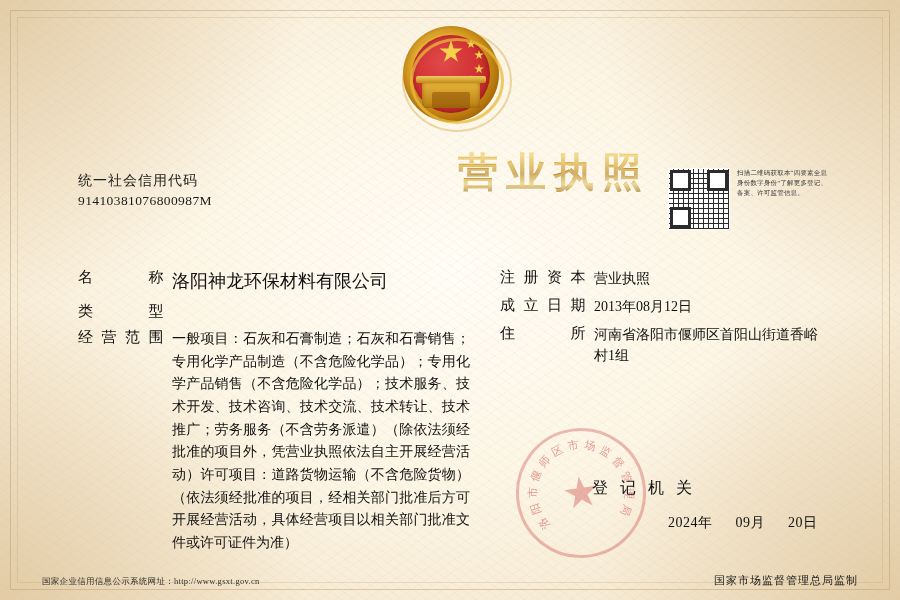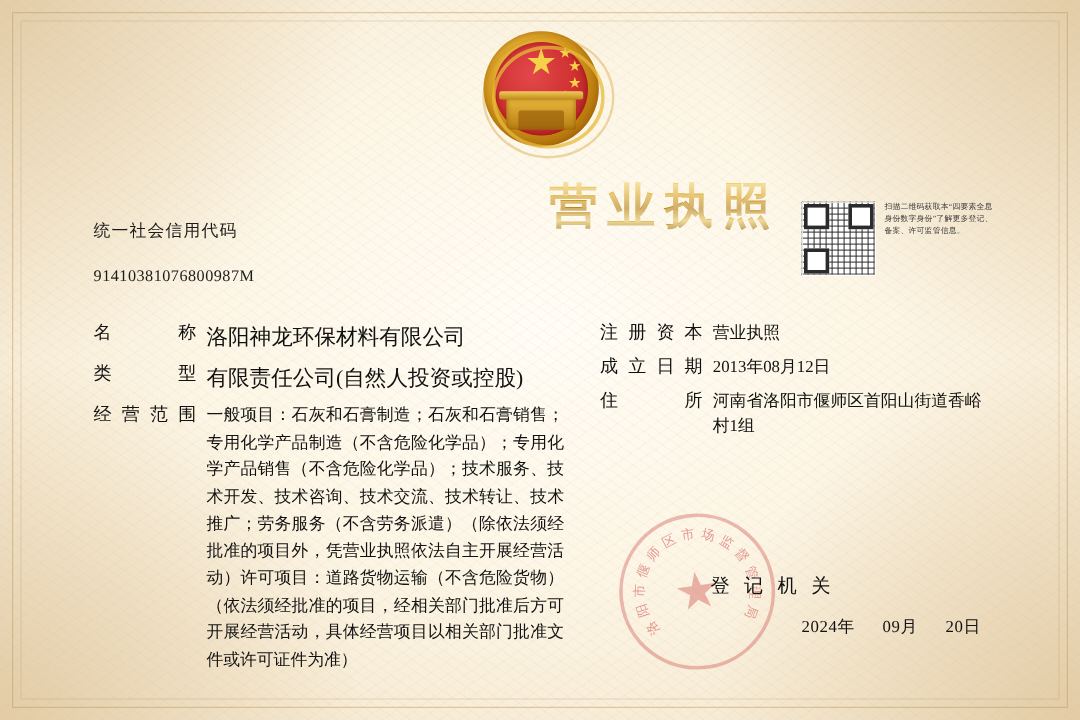--- a/index.html
+++ b/index.html
@@ -136,31 +136,31 @@
     -webkit-background-clip: text;
     background-clip: text;
     color: transparent;
     text-shadow: 0 1px 0 rgba(255,255,255,0.35);
   }
 
   
   .credit {
     position: absolute;
     left: 78px;
-    top: 184px;
+    top: 172px;
     width: 180px;
   }
   .credit .label {
     font-size: 14px;
     color: #1c1c1c;
     letter-spacing: 1px;
     white-space: nowrap;
   }
   .credit .value {
-    margin-top: 20px;
+    margin-top: 3px;
     font-size: 13.5px;
     color: #1c1c1c;
     letter-spacing: 0.4px;
   }
 
   
   .qr-wrap {
     position: absolute;
     right: 64px;
     top: 168px;
@@ -363,21 +363,20 @@
         <span>称</span>
       </div>
       <div class="val">洛阳神龙环保材料有限公司</div>
     </div>
 
     <div class="row">
       <div class="lbl">
         <span>类</span>
         <span>型</span>
       </div>
-      <div class="val">有限责任公司(自然人投资或控股)</div>
     </div>
 
 
     <div class="row scope">
       <div class="lbl">
         <span>经</span>
         <span>营</span>
         <span>范</span>
         <span>围</span>
       </div>
@@ -435,13 +434,15 @@
 
   <div class="authority">登 记 机 关</div>
   <div class="issue-date">
     <span class="num">2024年</span>
     <span class="gap"></span>
     <span class="num">09月</span>
     <span class="gap"></span>
     <span class="num">20日</span>
   </div>
 
+  <div class="footer-left">国家企业信用信息公示系统网址：http://www.gsxt.gov.cn</div>
+  <div class="footer-right">国家市场监督管理总局监制</div>
 </div>
 
 </body></html>

